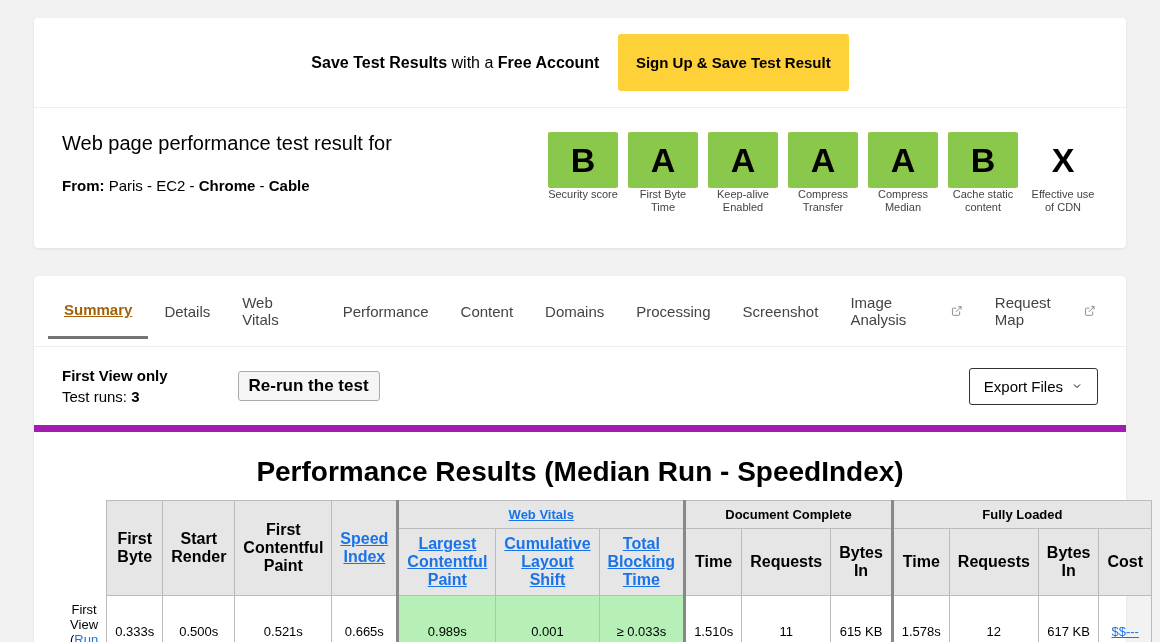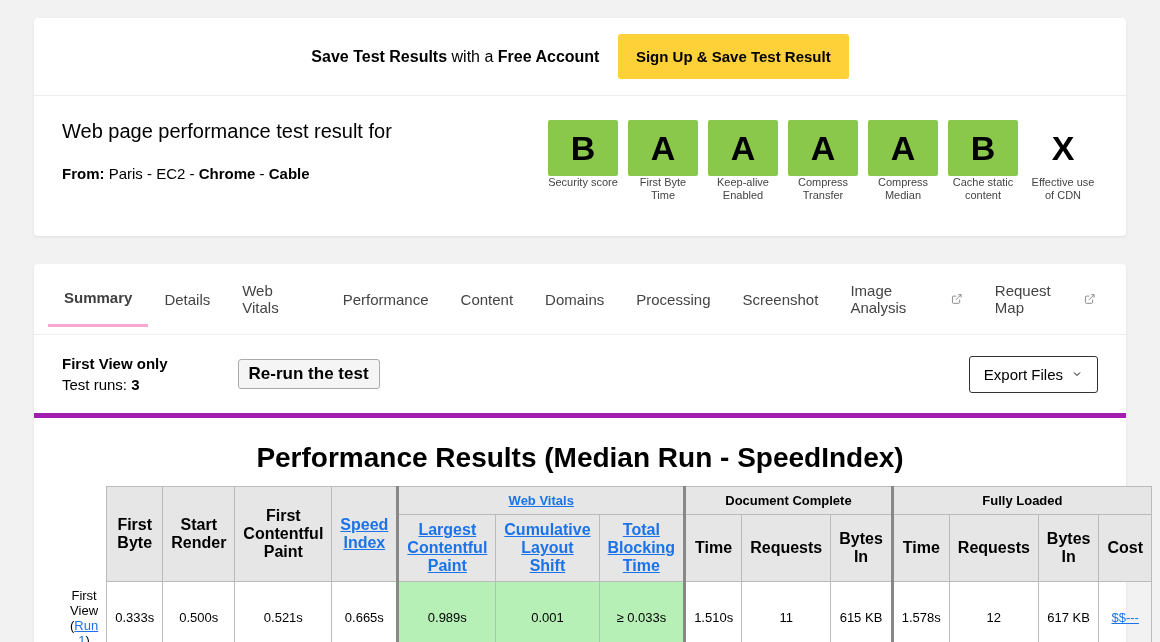--- a/index.html
+++ b/index.html
@@ -25,21 +25,21 @@
     padding: 16px 0;
     border-bottom: 1px solid #eee;
     font-size: 16px;
   }
   .banner-text { margin-right: 14px; }
   .signup-btn {
     display: inline-block;
     background: #ffd138;
     color: #000;
     font-weight: 600;
-    padding: 14px 18px;
+    padding: 20px 18px;
     border-radius: 3px;
     border: none;
     font-size: 15px;
     cursor: pointer;
   }
   .header-content {
     display: flex;
     padding: 24px 28px 34px 28px;
     gap: 20px;
   }
@@ -97,34 +97,35 @@
   .tab {
     padding: 18px 16px;
     font-size: 15px;
     color: #444;
     cursor: pointer;
     display: inline-flex;
     align-items: center;
     gap: 4px;
   }
   .tab.active {
-    color: #404040;
+    color: #a16207;
     font-weight: 700;
-    border-bottom: 3px solid #f9a8d4;
+    border-bottom: 3px solid #737373;
+    text-decoration: underline;
   }
   .ext-icon {
     width: 12px;
     height: 12px;
     stroke: #888;
   }
   .run-bar {
     display: flex;
     align-items: center;
     padding: 18px 28px;
-    border-bottom: 5px solid #a21caf;
+    border-bottom: 7px solid #a21caf;
     gap: 20px;
   }
   .run-info { font-size: 15px; line-height: 1.4; }
   .rerun-btn {
     background: #f5f5f5;
     border: 1px solid #aaa;
     border-radius: 3px;
     padding: 4px 10px;
     font-size: 17px;
     font-weight: 600;

